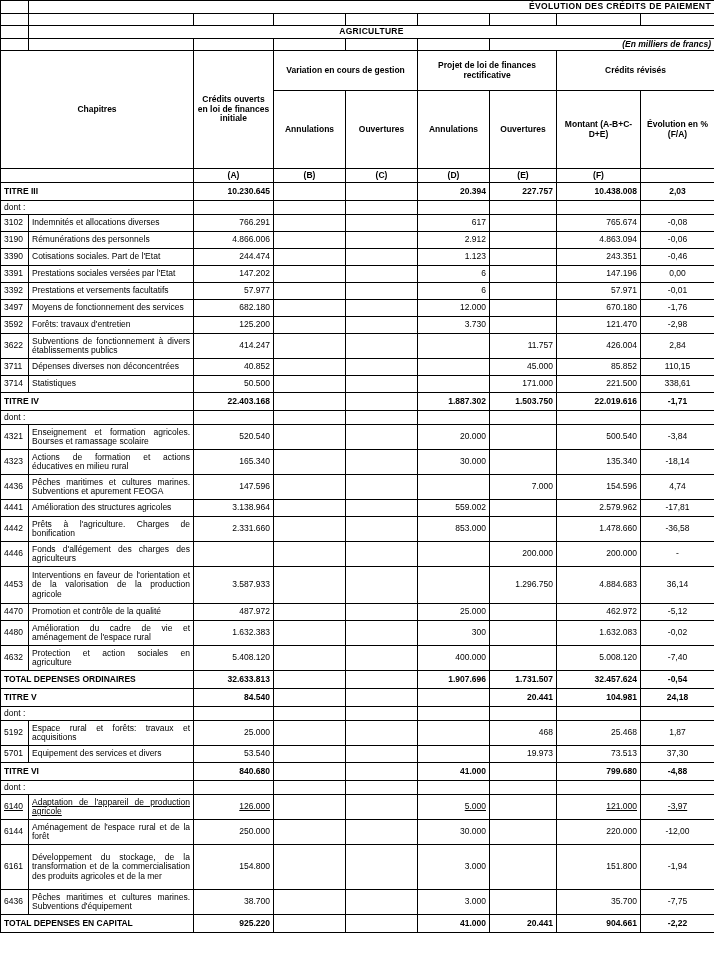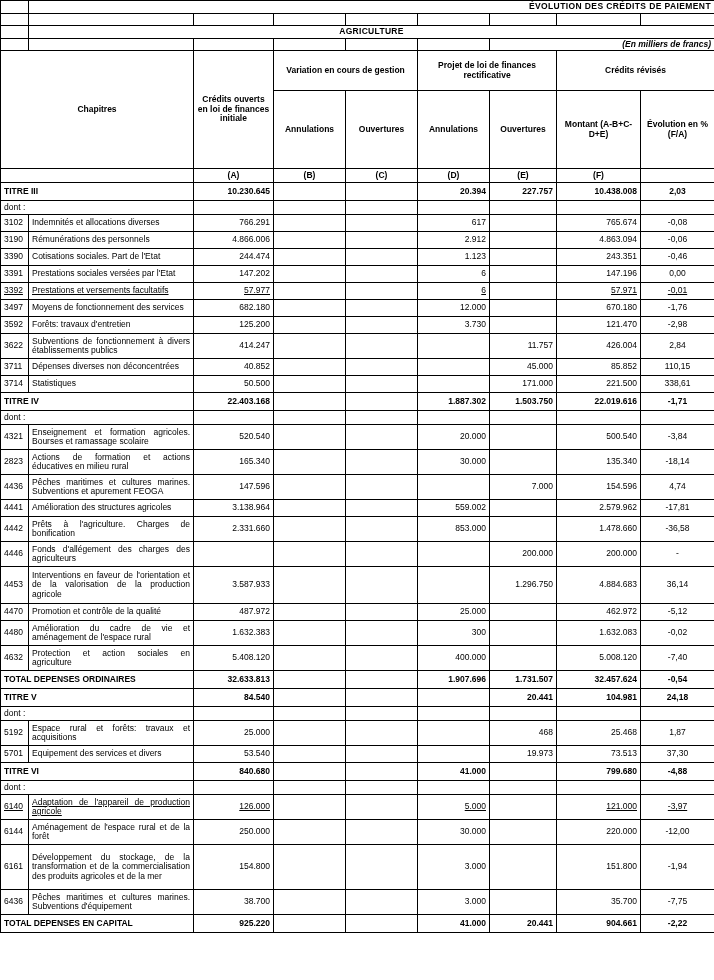--- a/index.html
+++ b/index.html
@@ -240,21 +240,21 @@
           <td class="chap">3391</td>
           <td class="lbl">Prestations sociales versées par l'Etat</td>
           <td class="num">147.202</td>
           <td class="num"></td>
           <td class="num"></td>
           <td class="num">6</td>
           <td class="num"></td>
           <td class="num">147.196</td>
           <td class="pct">0,00</td>
         </tr>
-        <tr style="height: 17px; text-decoration: underline;">
+        <tr style="height: 17px;">
           <td class="chap">3392</td>
           <td class="lbl">Prestations et versements facultatifs</td>
           <td class="num">57.977</td>
           <td class="num"></td>
           <td class="num"></td>
           <td class="num">6</td>
           <td class="num"></td>
           <td class="num">57.971</td>
           <td class="pct">-0,01</td>
         </tr>
@@ -338,21 +338,21 @@
           <td class="lbl justify">Enseignement et formation agricoles. Bourses et ramassage scolaire</td>
           <td class="num">520.540</td>
           <td class="num"></td>
           <td class="num"></td>
           <td class="num">20.000</td>
           <td class="num"></td>
           <td class="num">500.540</td>
           <td class="pct">-3,84</td>
         </tr>
         <tr style="height: 25px;">
-          <td class="chap">2823</td>
+          <td class="chap">4323</td>
           <td class="lbl justify">Actions de formation et actions éducatives en milieu rural</td>
           <td class="num">165.340</td>
           <td class="num"></td>
           <td class="num"></td>
           <td class="num">30.000</td>
           <td class="num"></td>
           <td class="num">135.340</td>
           <td class="pct">-18,14</td>
         </tr>
         <tr style="height: 25px;">

